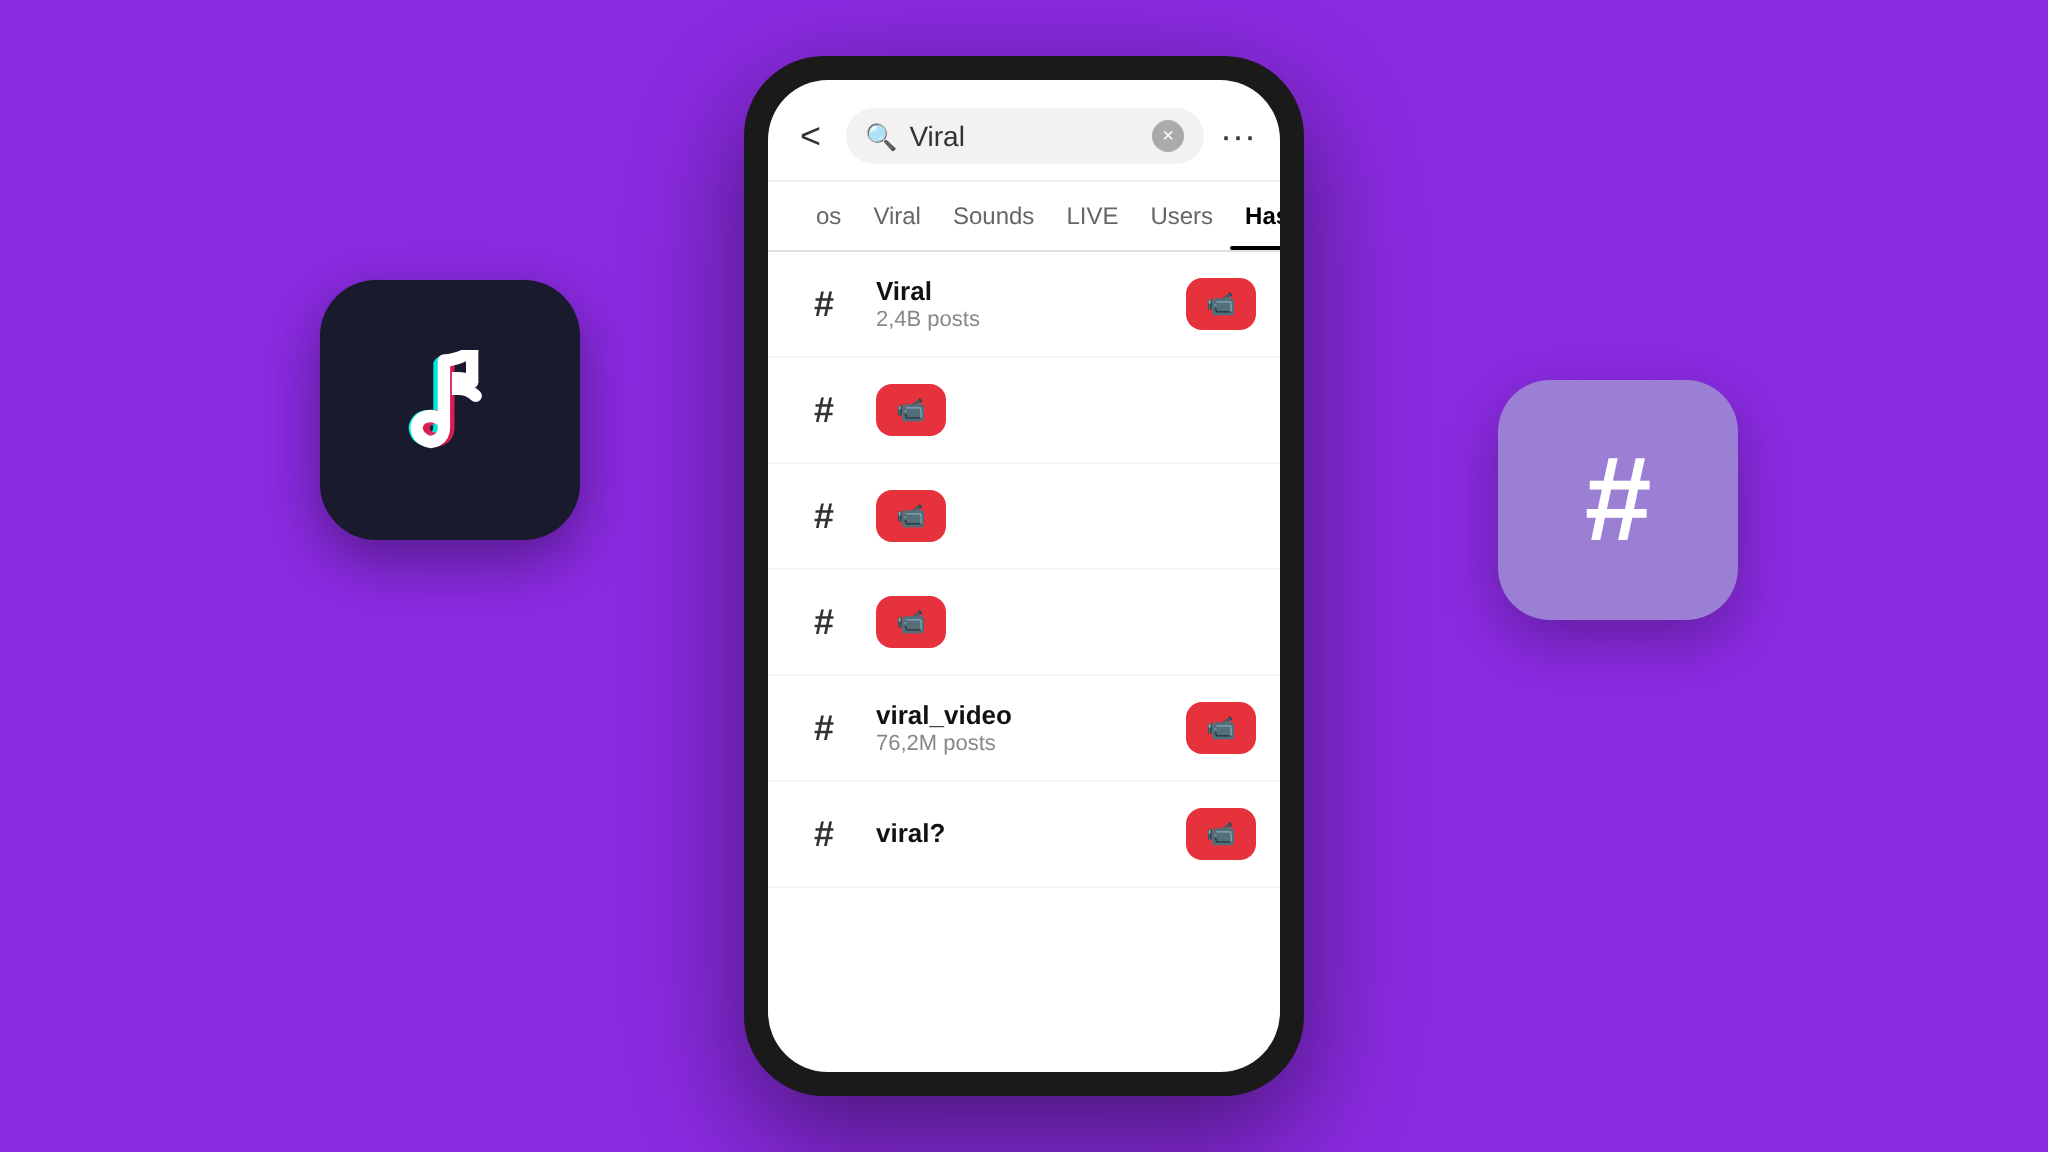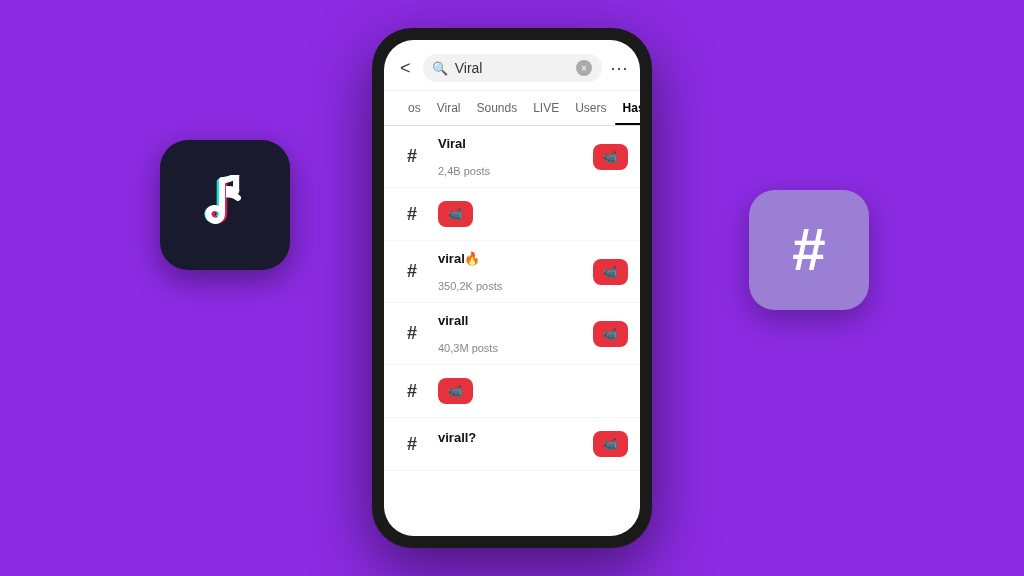--- a/index.html
+++ b/index.html
@@ -174,21 +174,21 @@
 
     .result-name {
       font-size: 13px;
       font-weight: 600;
       color: #111;
     }
 
     .result-posts {
       font-size: 11px;
       color: #888;
-      margin-top: 14px;
+      margin-top: 1px;
     }
 
     .video-btn {
       background: #e5323c;
       border-radius: 8px;
       padding: 6px 10px;
       display: flex;
       align-items: center;
       gap: 4px;
       cursor: pointer;
@@ -322,51 +322,47 @@
 
         <div class="result-item">
           <div class="hashtag-icon">#</div>
           <div class="video-btn">
             <span class="video-icon">📹</span>
           </div>
         </div>
 
         <div class="result-item">
           <div class="hashtag-icon">#</div>
+          <div class="video-btn">
+            <span class="video-icon">📹</span>
+          </div>
+        </div>
+
+        <div class="result-item">
+          <div class="hashtag-icon">#</div>
+          <div class="video-btn">
+            <span class="video-icon">📹</span>
+          </div>
+        </div>
+
+        <div class="result-item">
+          <div class="hashtag-icon">#</div>
           <div class="result-info">
-            <div class="result-name">viral🔥</div>
-            <div class="result-posts">350,2K posts</div>
+            <div class="result-name">viral_video</div>
+            <div class="result-posts">76,2M posts</div>
           </div>
           <div class="video-btn">
             <span class="video-icon">📹</span>
           </div>
         </div>
 
         <div class="result-item">
           <div class="hashtag-icon">#</div>
           <div class="result-info">
-            <div class="result-name">virall</div>
-            <div class="result-posts">40,3M posts</div>
-          </div>
-          <div class="video-btn">
-            <span class="video-icon">📹</span>
-          </div>
-        </div>
-
-        <div class="result-item">
-          <div class="hashtag-icon">#</div>
-          <div class="video-btn">
-            <span class="video-icon">📹</span>
-          </div>
-        </div>
-
-        <div class="result-item">
-          <div class="hashtag-icon">#</div>
-          <div class="result-info">
-            <div class="result-name">virall?</div>
+            <div class="result-name">viral?</div>
             <div class="result-posts"></div>
           </div>
           <div class="video-btn">
             <span class="video-icon">📹</span>
           </div>
         </div>
 
       </div>
     </div>
   </div>

